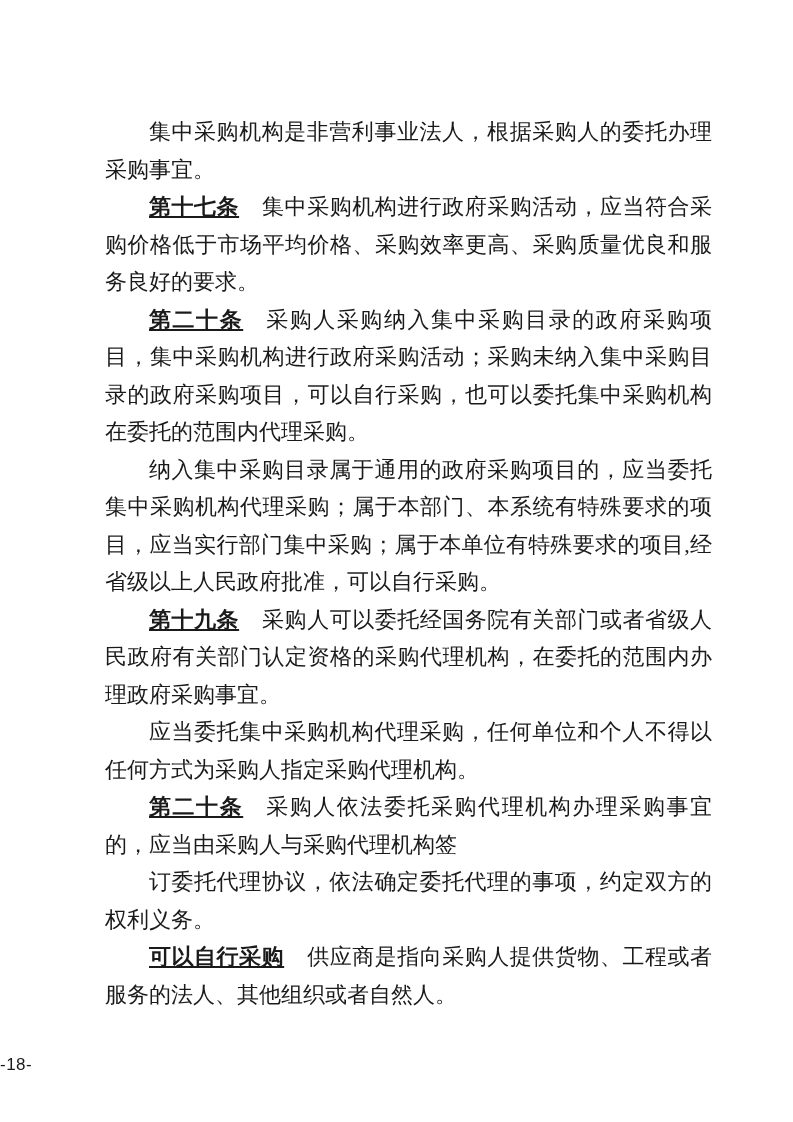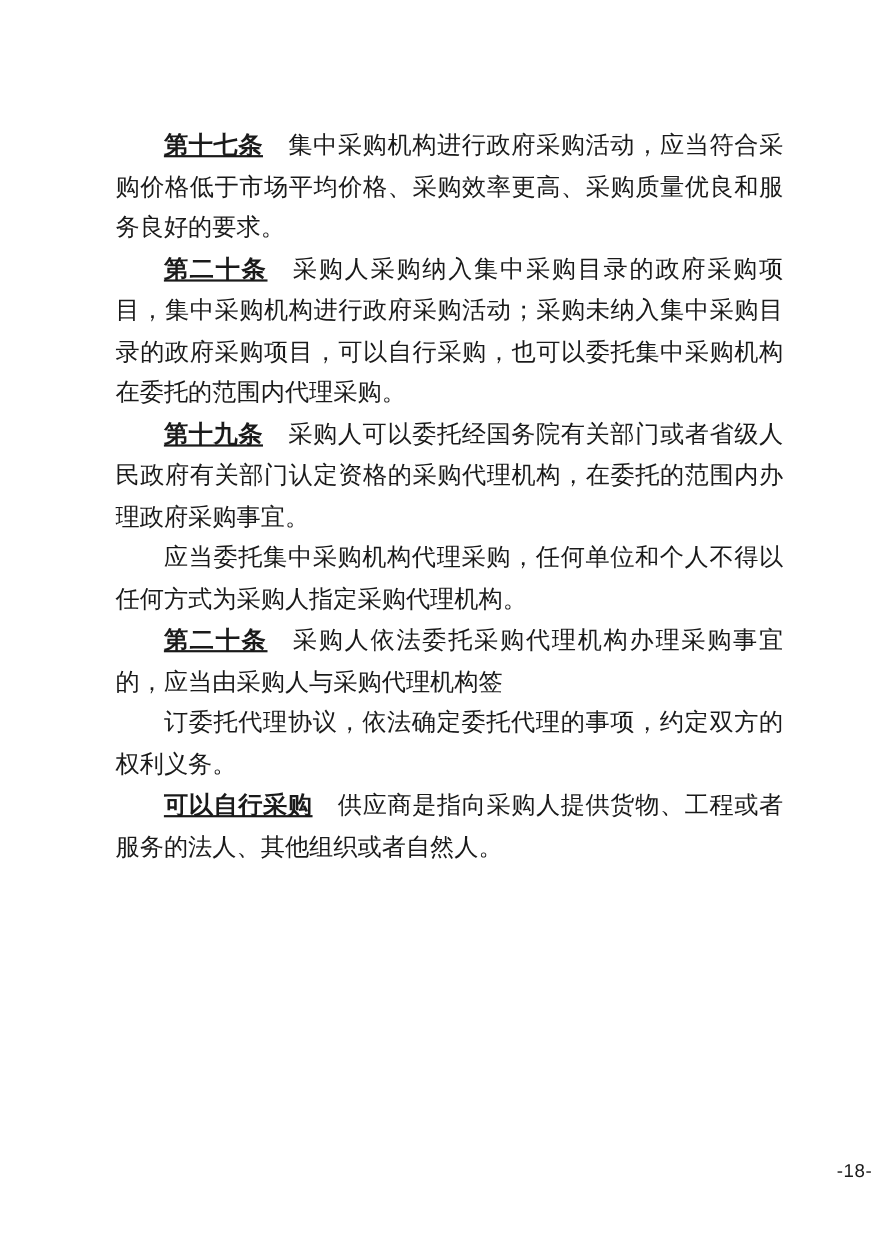--- a/index.html
+++ b/index.html
@@ -47,35 +47,37 @@
   }
   .article-head:empty {
     display: none;
     margin: 0;
   }
   .page-number {
     position: absolute;
     top: 1055px;
     left: 0;
     width: 793px;
-    text-align: right;
+    text-align: left;
     font-family: "Liberation Sans", "DejaVu Sans", sans-serif;
     font-size: 17px;
     line-height: 20px;
     letter-spacing: 0.5px;
     color: var(--text-color);
   }
 </style>
 </head>
 <body>
 
 <div class="page">
   <div class="content">
+    <p><span>集中采购机构是非营利事业法人，根据采购人的委托办理采购事宜。</span></p>
     <p><span class="article-head">第十七条</span><span>集中采购机构进行政府采购活动，应当符合采购价格低于市场平均价格、采购效率更高、采购质量优良和服务良好的要求。</span></p>
     <p><span class="article-head">第二十条</span><span>采购人采购纳入集中采购目录的政府采购项目，集中采购机构进行政府采购活动；采购未纳入集中采购目录的政府采购项目，可以自行采购，也可以委托集中采购机构在委托的范围内代理采购。</span></p>
+    <p><span>纳入集中采购目录属于通用的政府采购项目的，应当委托集中采购机构代理采购；属于本部门、本系统有特殊要求的项目，应当实行部门集中采购；属于本单位有特殊要求的项目,经省级以上人民政府批准，可以自行采购。</span></p>
     <p><span class="article-head">第十九条</span><span>采购人可以委托经国务院有关部门或者省级人民政府有关部门认定资格的采购代理机构，在委托的范围内办理政府采购事宜。</span></p>
     <p><span>应当委托集中采购机构代理采购，任何单位和个人不得以任何方式为采购人指定采购代理机构。</span></p>
     <p><span class="article-head">第二十条</span><span>采购人依法委托采购代理机构办理采购事宜的，应当由采购人与采购代理机构签</span></p>
     <p><span>订委托代理协议，依法确定委托代理的事项，约定双方的权利义务。</span></p>
     <p><span class="article-head">可以自行采购</span><span>供应商是指向采购人提供货物、工程或者服务的法人、其他组织或者自然人。</span></p>
   </div>
   <div class="page-number">-18-</div>
 </div>
 
 </body></html>

